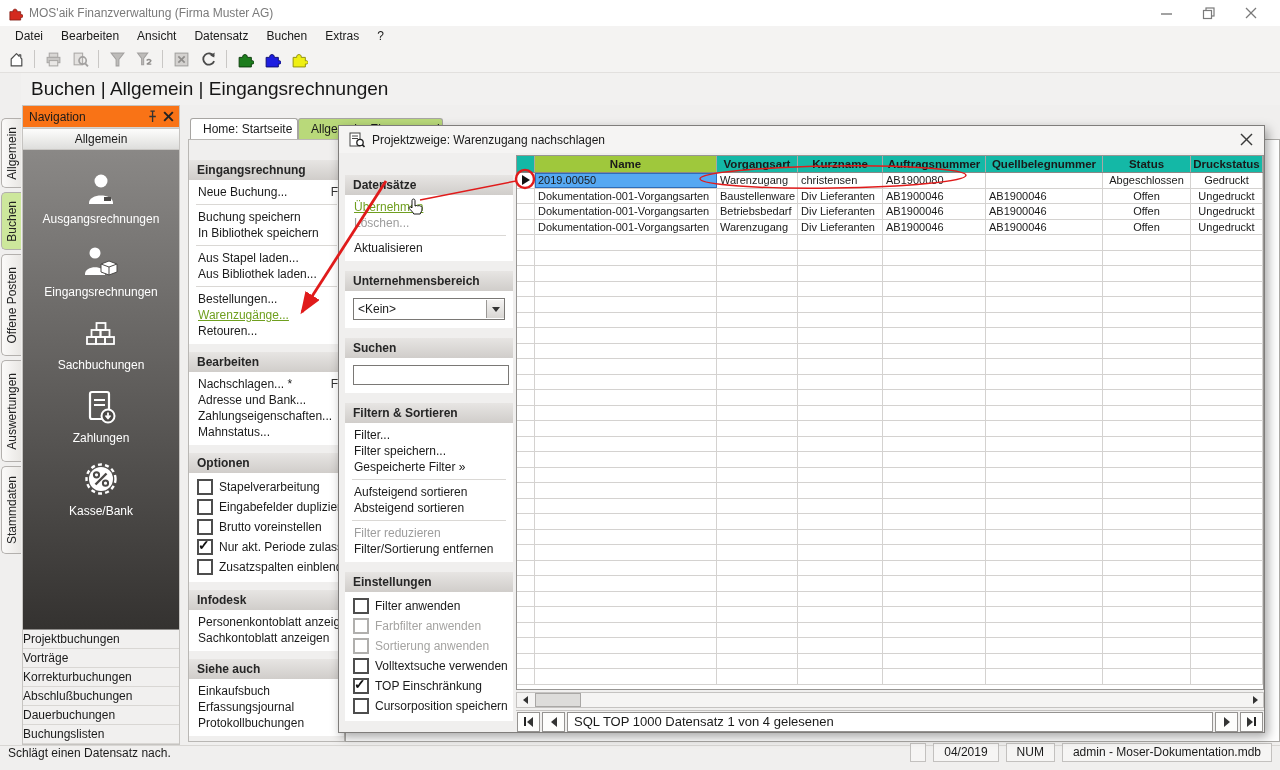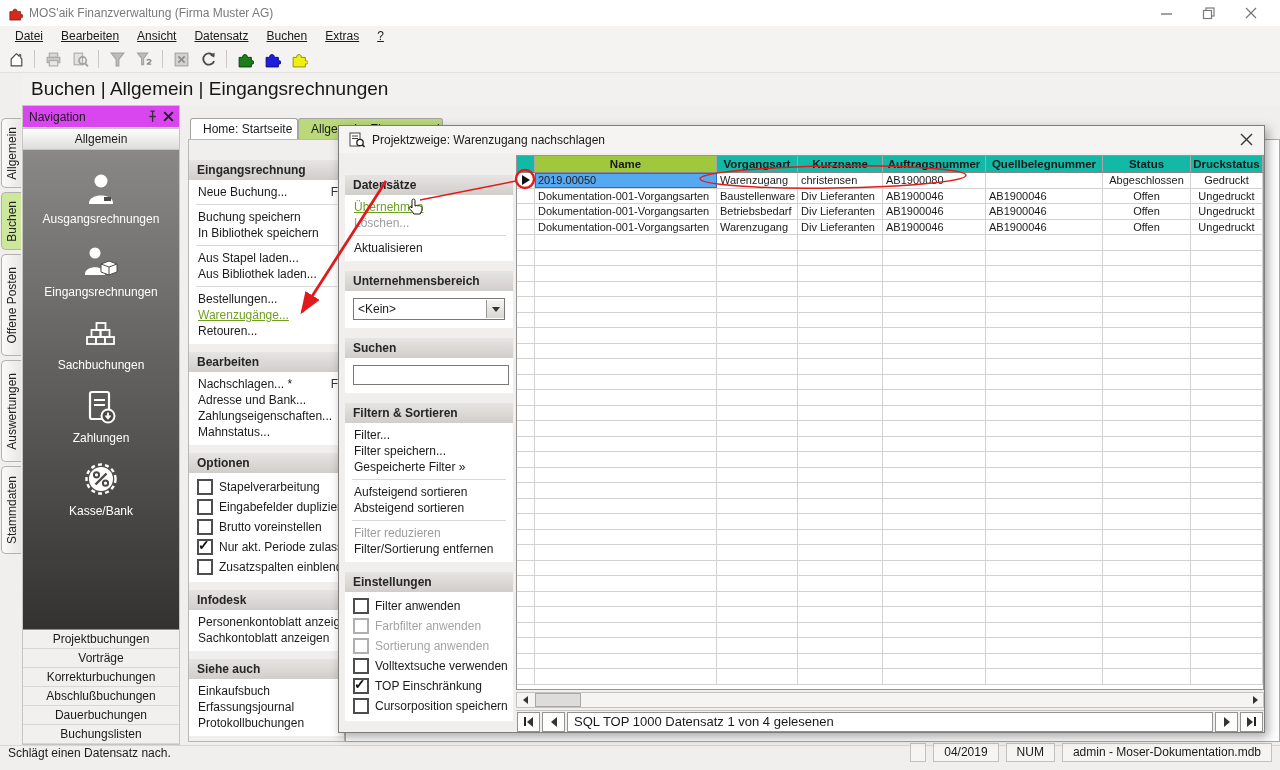--- a/index.html
+++ b/index.html
@@ -6,43 +6,43 @@
   #app{position:relative;width:1280px;height:770px;background:#f0efee;
        font-family:"Liberation Sans",sans-serif;font-size:12px;color:#1a1a1a;
        overflow:hidden;user-select:none;}
   .abs{position:absolute;}
 
   
   .titlebar{left:0;top:0;width:1280px;height:26px;background:#ffffff;display:flex;align-items:center;padding:0 8px;box-sizing:border-box;}
   .titlebar .ttl{margin-left:6px;color:#7a7a7a;font-size:12px;}
   .wctl{margin-left:auto;display:flex;gap:28px;padding-right:14px;}
   .wctl .wbtn{width:14px;height:14px;position:relative;cursor:pointer;}
-  .menubar{left:0;top:26px;width:1280px;height:20px;display:flex;align-items:center;padding-left:6px;box-sizing:border-box;background:#f4f3f2;text-decoration:underline;}
+  .menubar{left:0;top:26px;width:1280px;height:20px;display:flex;align-items:center;padding-left:6px;box-sizing:border-box;background:#f4f3f2;}
   .menubar .mi{padding:2px 9px;cursor:pointer;}
   .toolbar{left:0;top:46px;width:1280px;height:27px;background:#f4f3f2;border-bottom:1px solid #e2e0de;display:flex;align-items:center;padding-left:4px;box-sizing:border-box;gap:3px;}
   .tbtn{width:24px;height:22px;display:flex;align-items:center;justify-content:center;cursor:pointer;border-radius:2px;}
   .tsep{width:1px;height:18px;background:#c9c7c5;margin:0 3px;}
   .breadcrumb{left:0;top:73px;width:1280px;height:32px;background:#f2f1f0;display:flex;align-items:center;padding-left:10px;box-sizing:border-box;font-size:19px;color:#161616;margin-left:21px;}
 
   
   .vtabs{left:0;top:105px;width:22px;height:640px;}
   .vtab{position:absolute;left:1px;width:20px;border:1px solid #b3b0ad;border-right:none;border-radius:5px 0 0 5px;background:linear-gradient(90deg,#fbfaf9,#e9e7e4);display:flex;align-items:center;justify-content:center;cursor:pointer;box-sizing:border-box;}
   .vtab span{writing-mode:vertical-rl;transform:rotate(180deg);font-size:12px;color:#222;white-space:nowrap;}
   .vtab.active{background:#cde79c;}
 
   
-  .navpanel{left:22px;top:105px;width:158px;height:640px;background:#d946ef;border:1px solid #c6c4c1;box-sizing:border-box;display:flex;flex-direction:column;}
+  .navpanel{left:22px;top:105px;width:158px;height:640px;background:#f97316;border:1px solid #c6c4c1;box-sizing:border-box;display:flex;flex-direction:column;}
   .nav-title{height:21px;display:flex;align-items:center;padding:0 4px 0 6px;border-bottom:1px solid #d5d3d0;}
   .nav-title .t{flex:1;}
   .nav-group{height:20px;background:linear-gradient(#fdfdfc,#dededc);border:1px solid #c9c7c4;border-left:none;border-right:none;display:flex;align-items:center;justify-content:center;font-size:12px;cursor:pointer;}
   .nav-dark{flex:1;background:linear-gradient(#8a8886,#343230);display:flex;flex-direction:column;padding-top:6px;}
   .nav-item{height:70px;display:flex;flex-direction:column;align-items:center;justify-content:flex-end;color:#fff;font-size:12px;cursor:pointer;padding-bottom:3px;}
   .nav-item .nicon{margin-bottom:3px;height:42px;display:flex;align-items:flex-end;}
   .nav-bottom{border-top:1px solid #8d8b89;}
-  .nav-brow{height:18px;line-height:18px;text-align:center;background:#f1f0ef;border-bottom:1px solid #d9d7d4;font-size:12px;cursor:pointer;}
+  .nav-brow{height:18px;line-height:18px;text-align:left;background:#f1f0ef;border-bottom:1px solid #d9d7d4;font-size:12px;cursor:pointer;}
 
   
   .wstabs{left:186px;top:118px;width:1094px;height:22px;}
   .wtab{position:absolute;top:0;height:21px;border:1px solid #a7a5a2;border-bottom:none;border-radius:3px 3px 0 0;display:flex;align-items:center;padding:0 12px;box-sizing:border-box;font-size:12px;background:#fff;cursor:pointer;white-space:nowrap;overflow:hidden;}
   .wtab.green{background:#b9d97a;}
   .wscontent{left:345px;top:139px;width:935px;height:603px;background:#fff;border:1px solid #aba9a6;box-sizing:border-box;}
 
   
   .cmdpanel{left:188px;top:139px;width:157px;height:603px;background:#f0efee;border:1px solid #b9b7b4;box-sizing:border-box;overflow:hidden;}
   .sec-h{background:linear-gradient(#e7e5e3,#d0cdca);font-weight:bold;font-size:12px;color:#262626;padding:3px 8px;margin-top:8px;}

